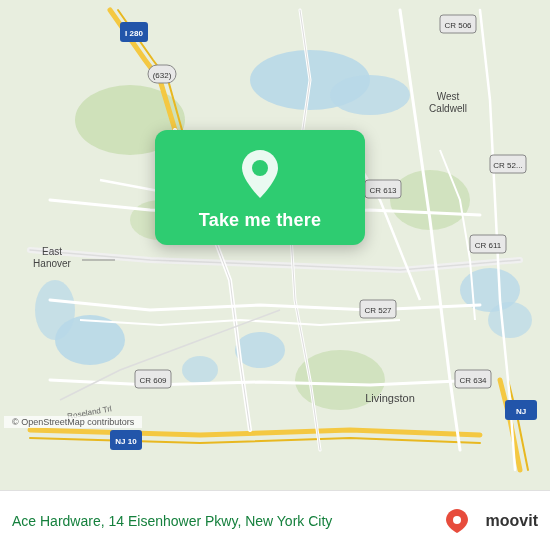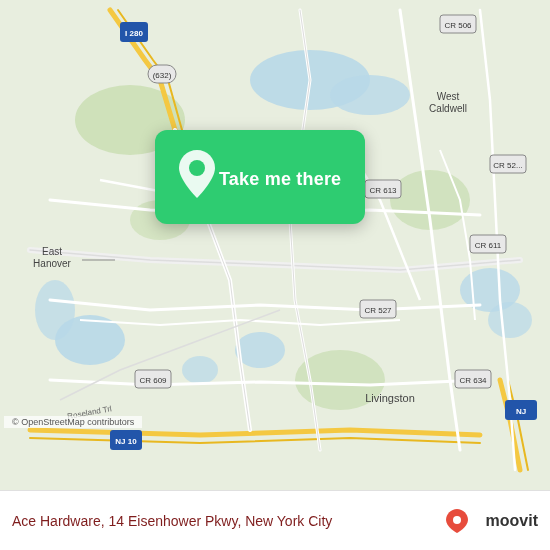--- a/index.html
+++ b/index.html
@@ -27,21 +27,21 @@
 
     
     #take-me-there-card {
       position: absolute;
       top: 130px;
       left: 155px;
       width: 210px;
       background-color: #2ecc71;
       border-radius: 12px;
       display: flex;
-      flex-direction: row;
+      flex-direction: column;
       align-items: center;
       padding: 18px 20px 14px;
       box-shadow: 0 4px 16px rgba(0,0,0,0.25);
     }
 
     #location-pin-icon {
       width: 44px;
       height: 52px;
       margin-bottom: 10px;
     }
@@ -65,21 +65,21 @@
       border-top: 1px solid #e0e0e0;
     }
 
     #location-info {
       flex: 1;
     }
 
     #location-name {
       font-size: 14px;
       font-weight: 500;
-      color: #7f1d1d;
+      color: #15803d;
     }
 
     #moovit-logo {
       display: flex;
       align-items: center;
       gap: 4px;
     }
 
     #moovit-icon {
       width: 28px;

